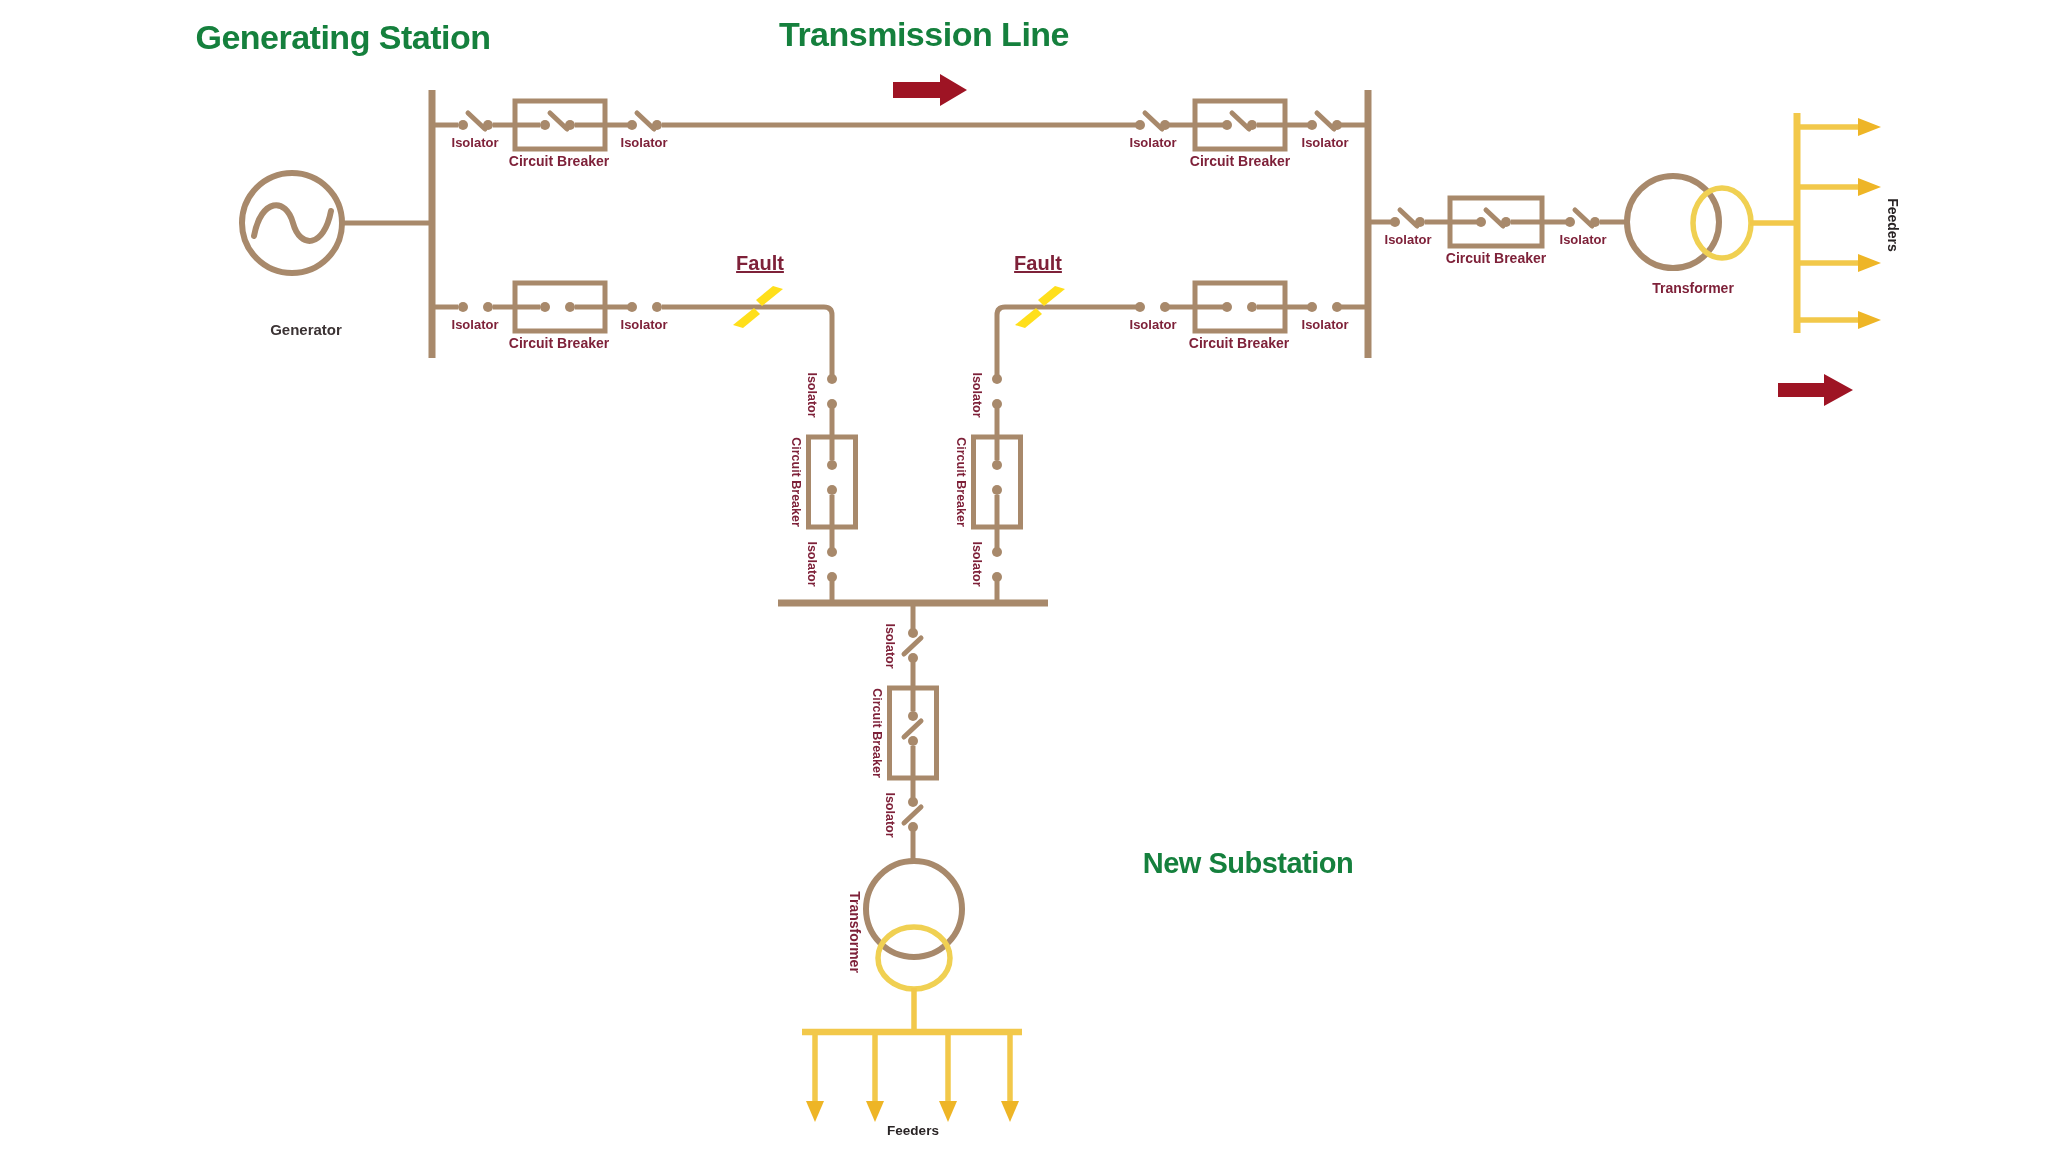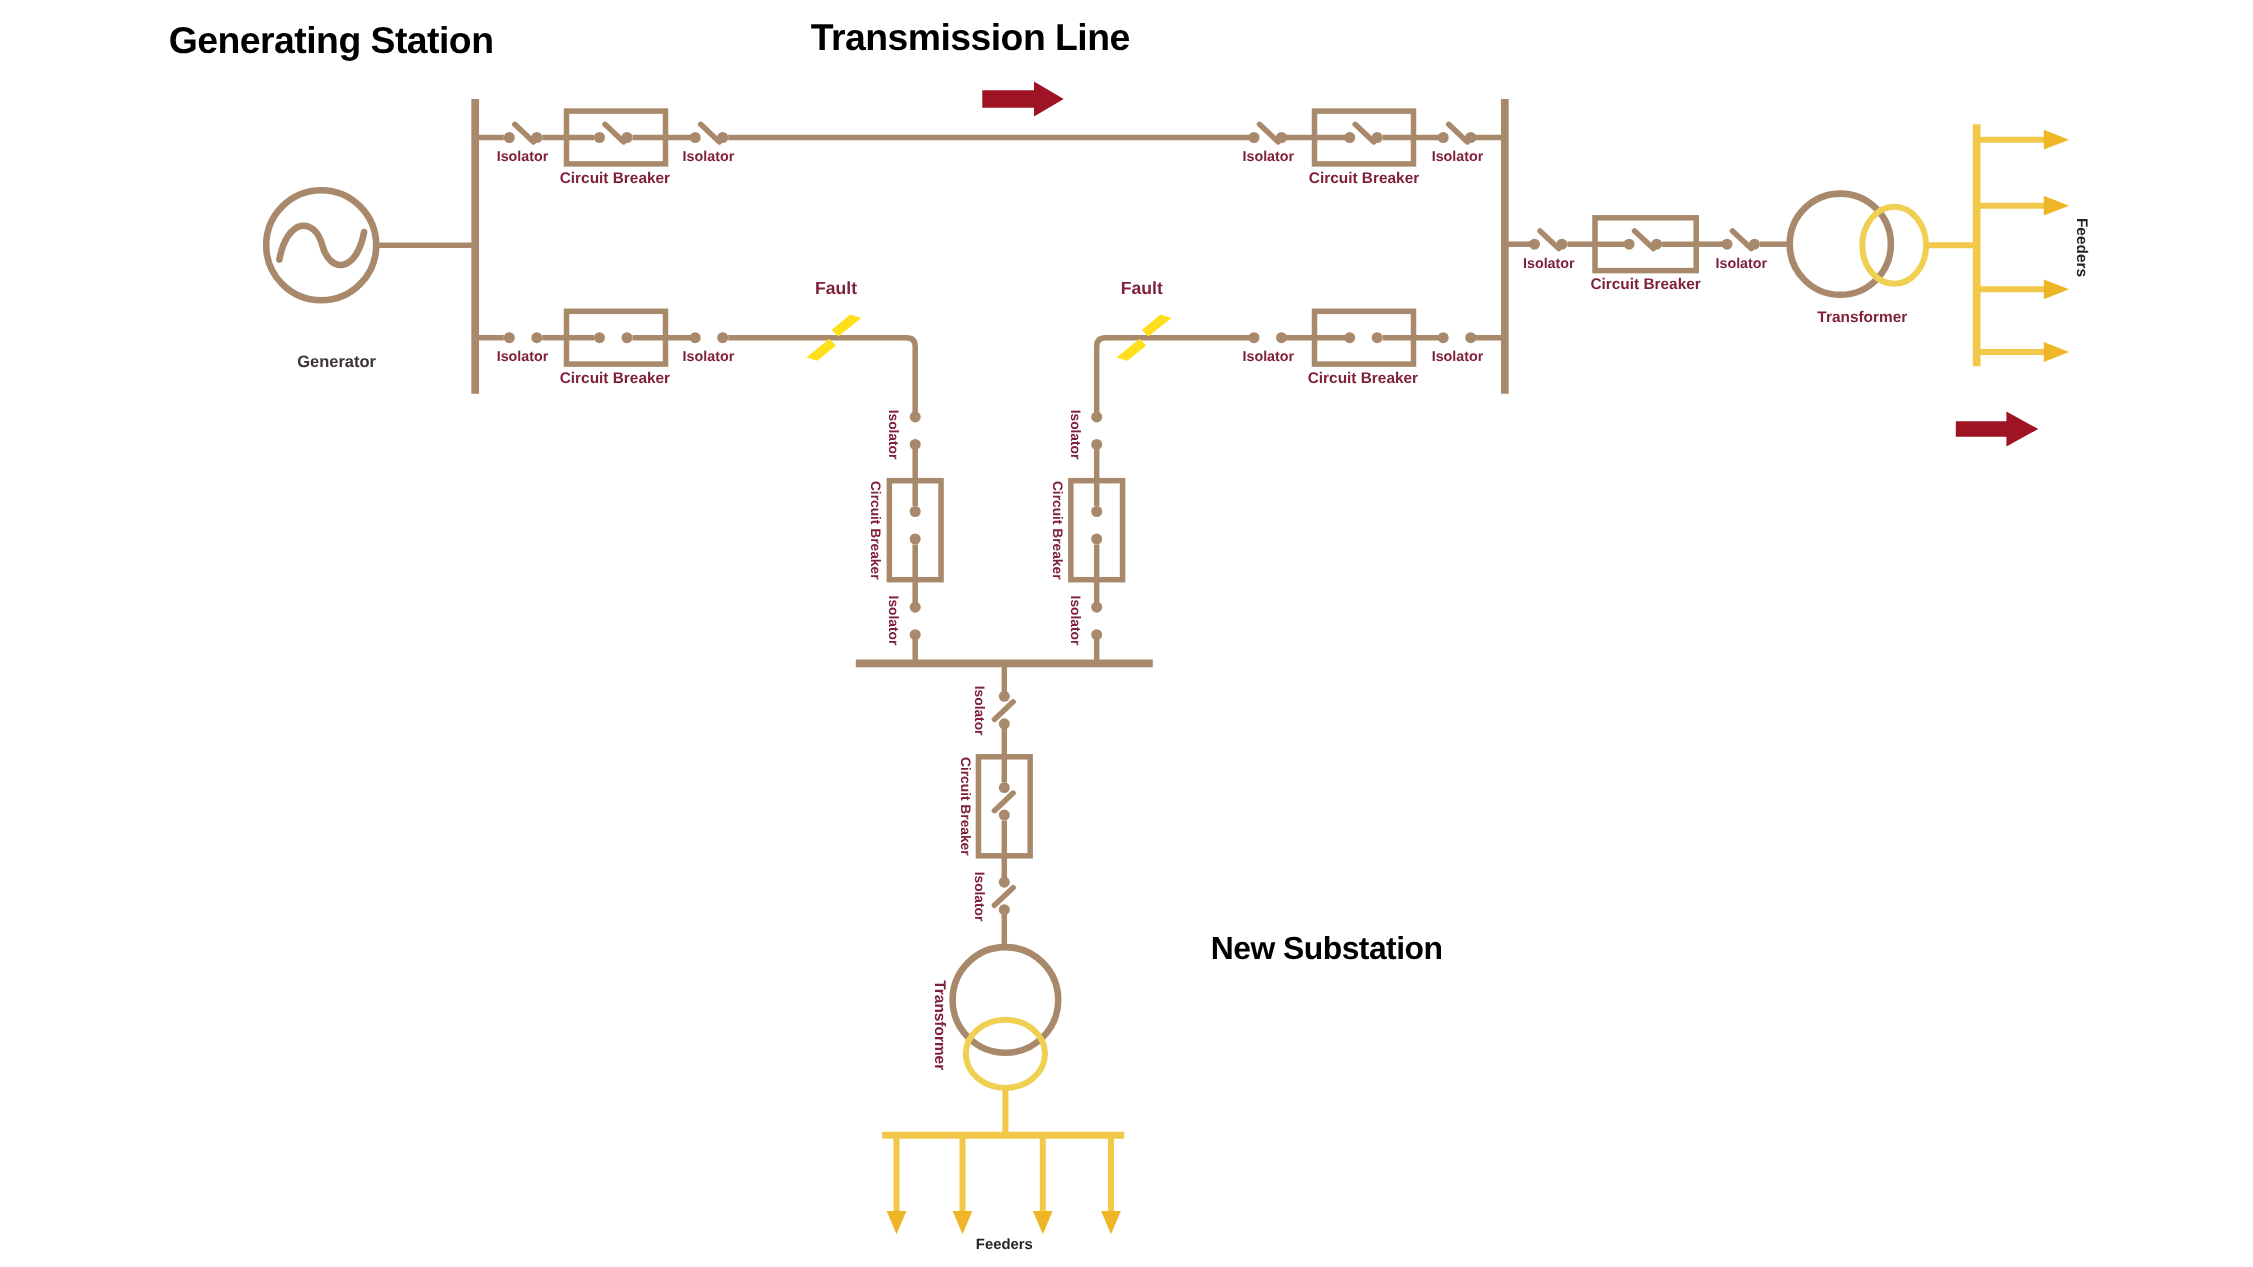--- a/index.html
+++ b/index.html
@@ -2,25 +2,25 @@
 <html><head>
 <meta charset="utf-8">
 <style>
   html,body{margin:0;padding:0;background:#ffffff;}
   #stage{position:relative;width:2048px;height:1152px;background:#ffffff;overflow:hidden;
          font-family:"Liberation Sans",sans-serif;}
   #wires{position:absolute;left:0;top:0;}
   .lbl{position:absolute;transform:translate(-50%,-50%);white-space:nowrap;
        font-weight:bold;line-height:1;}
   .vlbl{transform:translate(-50%,-50%) rotate(90deg);}
-  .heading{color:#000000;font-size:34px;letter-spacing:-0.5px;}
+  .heading{color:#15803d;font-size:34px;letter-spacing:-0.5px;margin-left:42px;}
   .maroon{color:#7e2139;}
   .iso{font-size:13px;}
   .cb{font-size:14px;}
-  .fault{font-size:16px;}
+  .fault{font-size:20px;text-decoration:underline;}
   .tx{font-size:14px;}
   .gen{color:#3b3334;font-size:15px;margin-top:40px;}
   .feed{color:#292425;font-size:14px;}
   .viso{font-size:12.5px;}
   .vcb{font-size:12.5px;}
 </style>
 </head>
 <body>
 
 <div id="stage">

